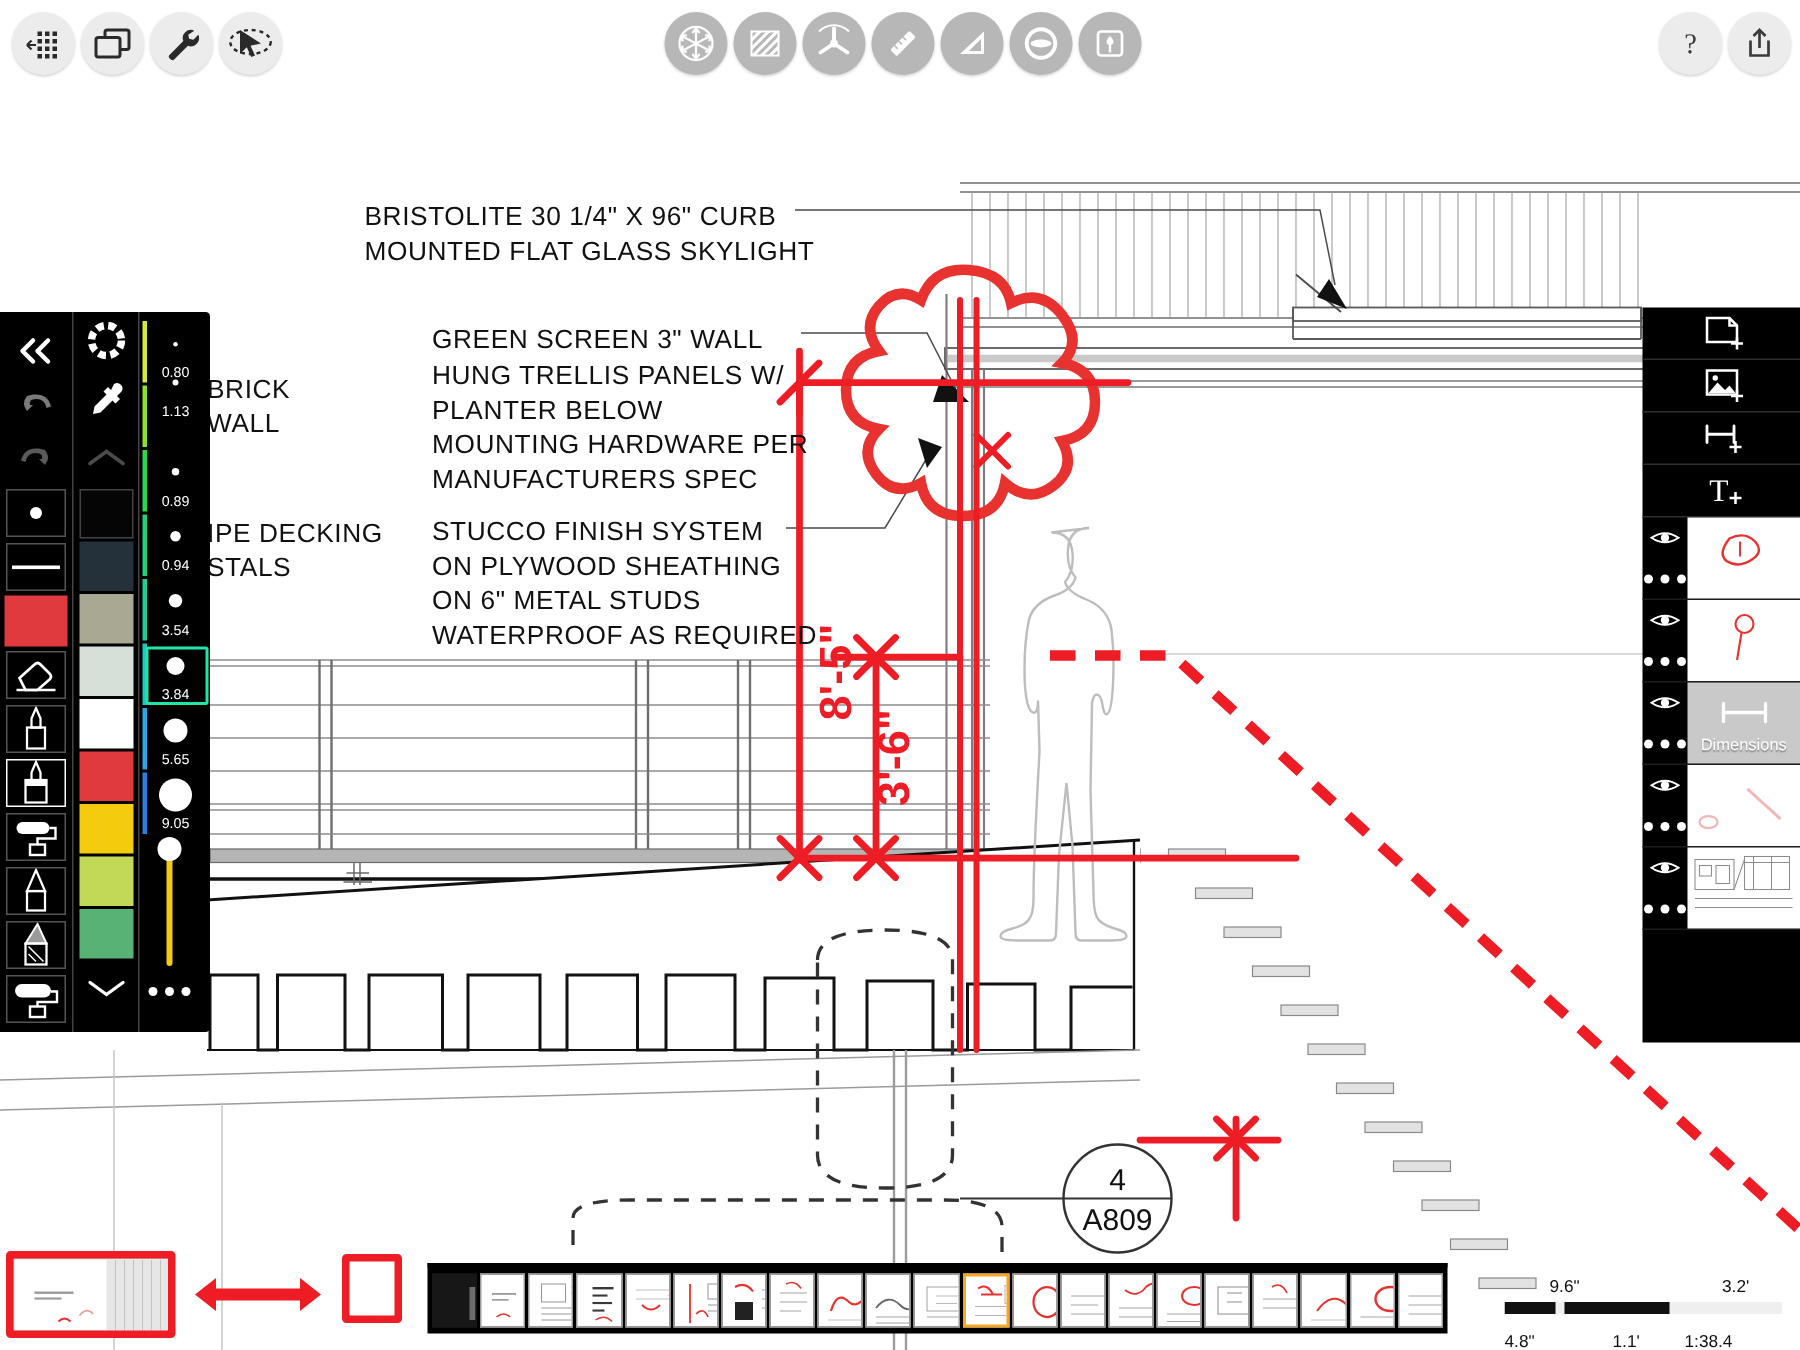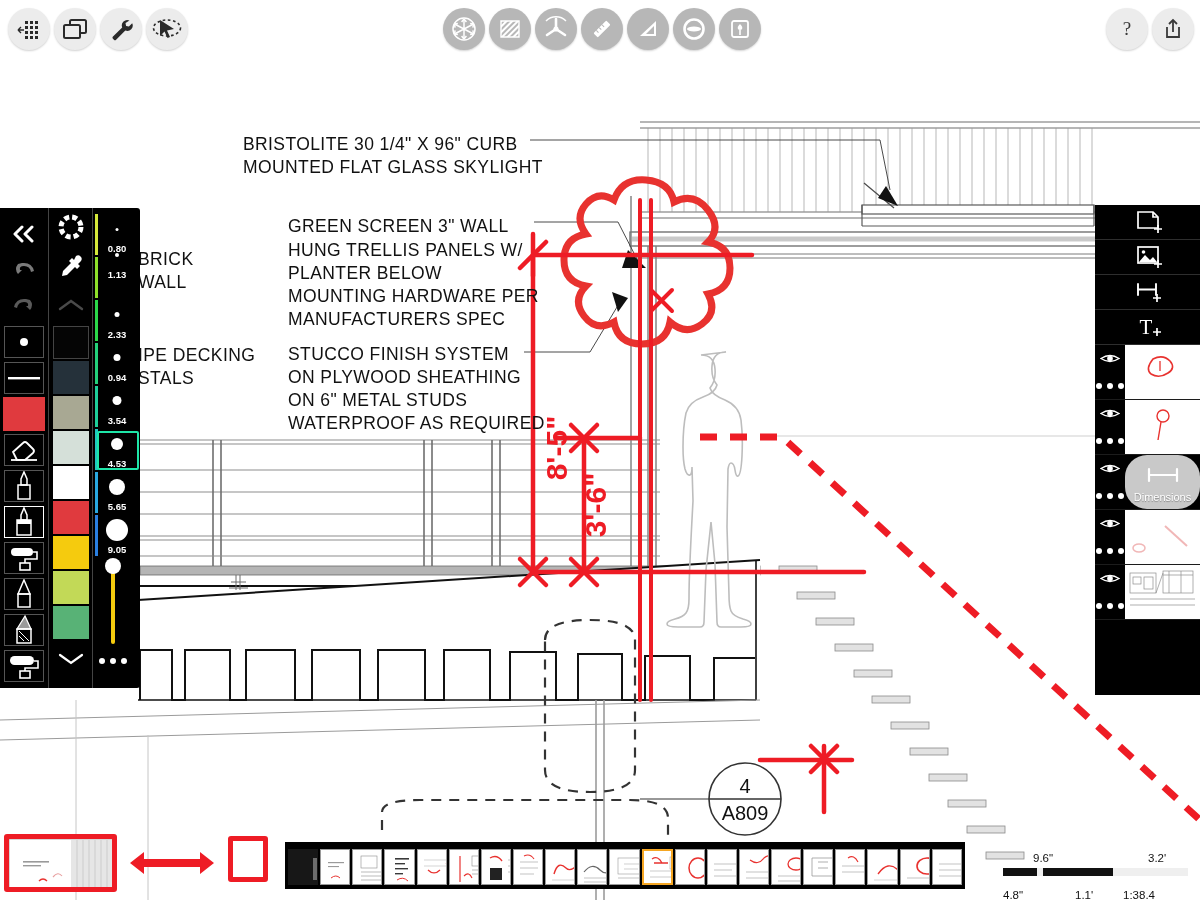--- a/index.html
+++ b/index.html
@@ -38,21 +38,21 @@
   .tb-btn svg { display:block; }
 
   
   #leftpal {
     position:absolute; left:0; top:208px; width:140px; height:480px;
     background:#000; display:flex; border-top-right-radius:3px; border-bottom-right-radius:3px;
   }
   .pal-col { position:relative; height:100%; }
   .pal-col.tools { width:48px; }
   .pal-col.colors { width:44px; border-left:1px solid #444; }
-  .pal-col.sizes { width:40px; border-left:1px solid #444;font-weight:bold; }
+  .pal-col.sizes { width:40px; border-left:1px solid #444; }
 
   .tool-cell {
     width:44px; height:36px; margin:0 2px; display:flex;
     align-items:center; justify-content:center; position:relative;
   }
   .tool-cell.boxed { outline:1px solid #fff; outline-offset:-3px; }
   .tool-cell.boxed-dim { outline:1px solid #555; outline-offset:-3px; }
 
   .swatch { width:36px; height:33px; margin:2px 4px; display:block; }
 
@@ -80,21 +80,21 @@
     position:absolute; right:0; top:205px; width:105px; height:490px; background:#000;
   }
   .rp-btn {
     height:35px; width:105px; display:flex; align-items:center; justify-content:center;
     border-bottom:1px solid #2e2e2e;
   }
   .layer-row { display:flex; height:55px; width:105px; border-bottom:1px solid #1c1c1c; }
   .layer-ctrl { width:30px; display:flex; flex-direction:column; }
   .eye-cell, .dots-cell { height:27.5px; display:flex; align-items:center; justify-content:center; }
   .layer-thumb { width:75px; background:#fff; position:relative; overflow:hidden; }
-  .layer-thumb.active { background:#c9c9c9;border-radius:22px; }
+  .layer-thumb.active { background:#c9c9c9; }
   .layer-name {
     position:absolute; left:0; right:0; bottom:6px; text-align:center;
     color:#fff; font-size:11px; font-family:"Liberation Sans", sans-serif;
     text-shadow:0 1px 1px rgba(0,0,0,.35);
   }
 
   
   #filmstrip {
     position:absolute; left:285px; bottom:11px; width:680px; height:47px;
     background:#000; border-top:3px solid #000;
@@ -595,33 +595,33 @@
         <div class="size-item" style="position:absolute;top:6px;">
           <span class="size-dot" style="width:3px;height:3px;top:14px;"></span>
           <span class="size-lbl">0.80</span>
         </div>
         <div class="size-item" style="position:absolute;top:32px;">
           <span class="size-dot" style="width:4px;height:4px;top:13px;"></span>
           <span class="size-lbl">1.13</span>
         </div>
         <div class="size-item" style="position:absolute;top:92px;">
           <span class="size-dot" style="width:5px;height:5px;top:12px;"></span>
-          <span class="size-lbl">2.33</span>
+          <span class="size-lbl">0.89</span>
         </div>
         <div class="size-item" style="position:absolute;top:135px;">
           <span class="size-dot" style="width:7px;height:7px;top:11px;"></span>
           <span class="size-lbl">0.94</span>
         </div>
         <div class="size-item" style="position:absolute;top:178px;">
           <span class="size-dot" style="width:9px;height:9px;top:10px;"></span>
           <span class="size-lbl">3.54</span>
         </div>
         <div class="size-item sel" style="position:absolute;top:221px;">
           <span class="size-dot" style="width:12px;height:12px;top:9px;"></span>
-          <span class="size-lbl">4.53</span>
+          <span class="size-lbl">3.84</span>
         </div>
         <div class="size-item" style="position:absolute;top:264px;">
           <span class="size-dot" style="width:16px;height:16px;top:7px;"></span>
           <span class="size-lbl">5.65</span>
         </div>
         <div class="size-item" style="position:absolute;top:307px;">
           <span class="size-dot" style="width:22px;height:22px;top:4px;"></span>
           <span class="size-lbl">9.05</span>
         </div>
       </div>

